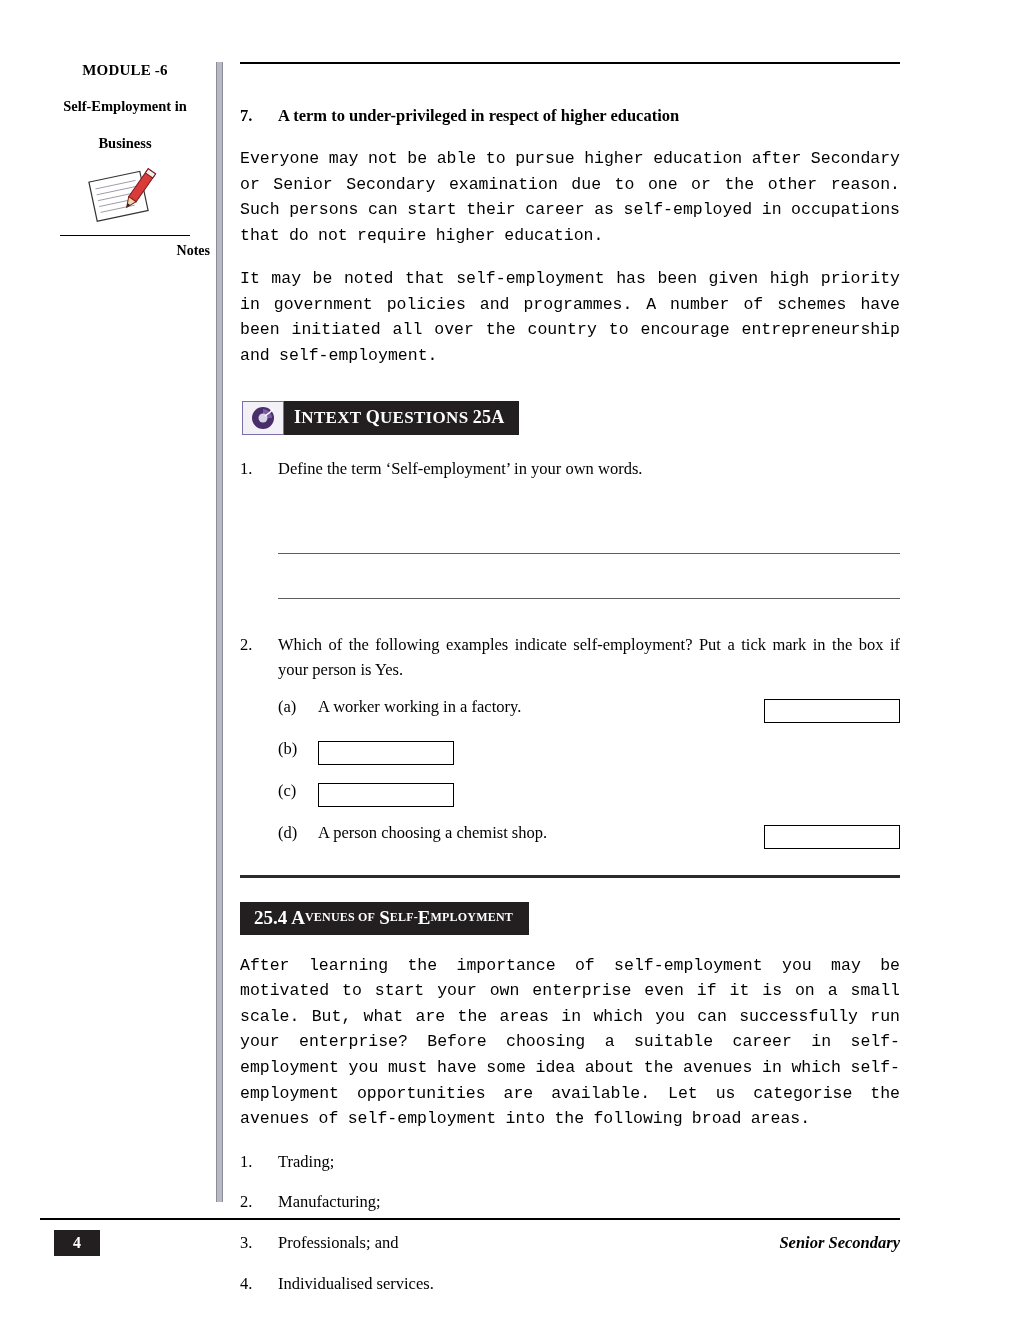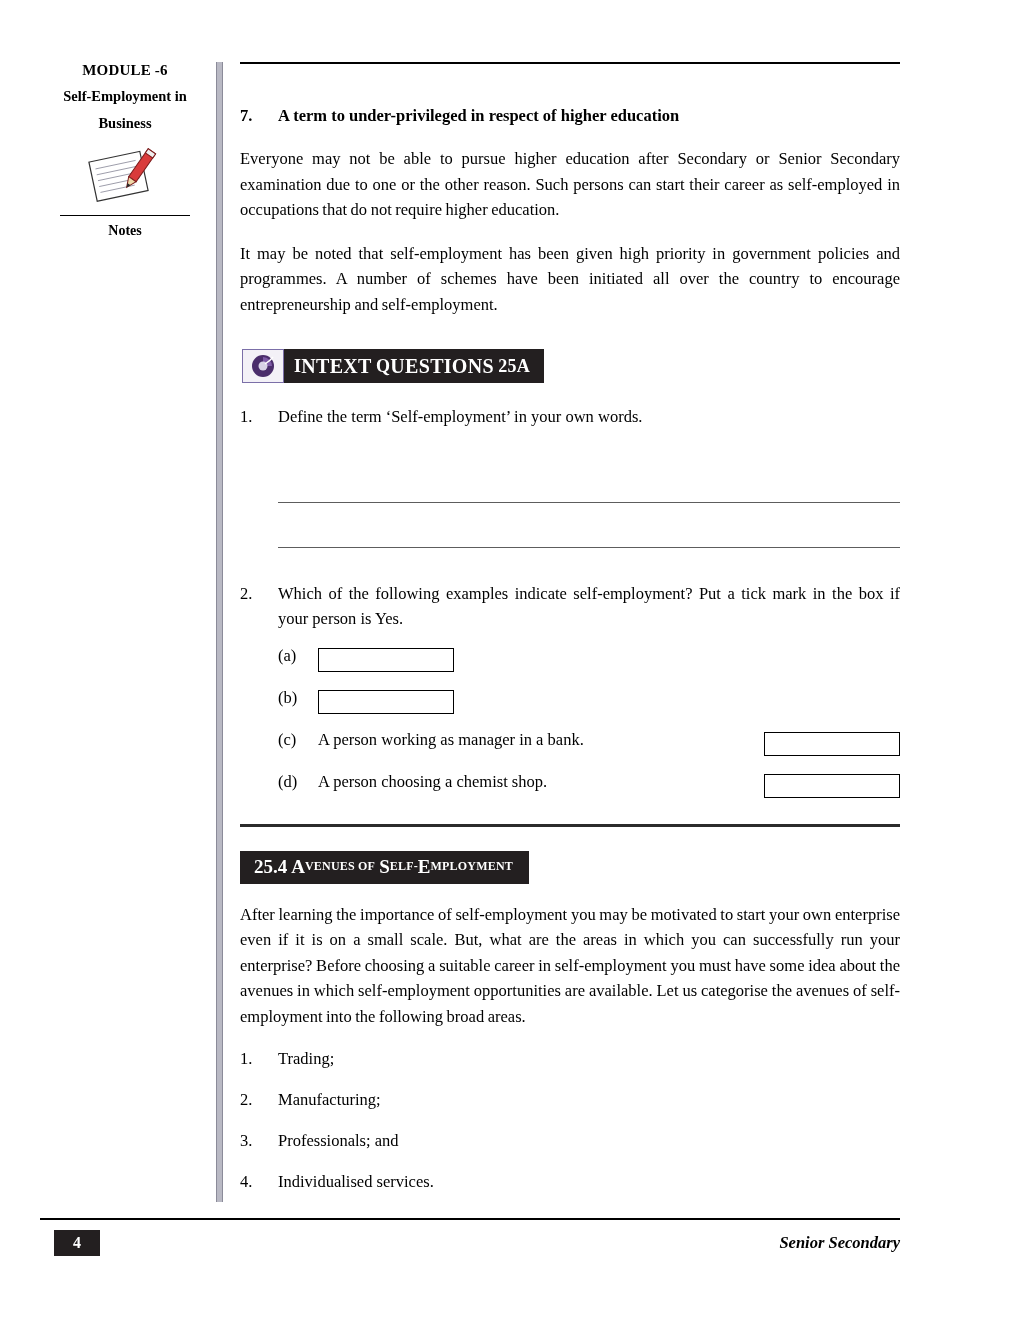--- a/index.html
+++ b/index.html
@@ -32,39 +32,40 @@
   .module-label {
     font-weight: bold;
     font-size: 15px;
     letter-spacing: 0.2px;
     line-height: 1.35;
   }
   .module-sub {
     font-weight: bold;
     font-size: 14.5px;
     line-height: 1.35;
-    margin-top: 7px;
+    margin-top: 17px;
   }
   .notes-icon {
     margin: 14px auto 0 auto;
     width: 100px;
     height: 62px;
     position: relative;
   }
   .notes-icon svg { display:block; }
   .sidebar-rule {
     width: 130px;
     height: 1px;
     background: #000;
     margin: 6px auto 0 auto;
   }
   .notes-label {
     font-weight: bold;
     font-size: 14px;
     margin-top: 7px;
+    text-align: right;
   }
 
   
   .vrule {
     position: absolute;
     left: 216px;
     top: 62px;
     width: 5px;
     height: 1140px;
     background: #b9b9c4;
@@ -93,20 +94,21 @@
     margin-bottom: 20px;
   }
   .numbered-head .num { width: 38px; flex: none; }
 
   p.para {
     font-size: 16.5px;
     line-height: 1.55;
     text-align: justify;
     margin: 0 0 18px 0;
     word-spacing: -0.6px;
+    font-family: Liberation Mono, monospace;
   }
 
   
   .intext-wrap {
     display: flex;
     align-items: stretch;
     margin: 32px 0 22px 2px;
     height: 34px;
   }
   .intext-icon {
@@ -122,21 +124,21 @@
   .intext-bar {
     background: #231f20;
     color: #ffffff;
     display: flex;
     align-items: center;
     padding: 0 14px 0 10px;
     font-weight: bold;
     letter-spacing: 0.3px;
   }
   .intext-bar .t-big { font-size: 18px; }
-  .intext-bar .t-sm { font-size: 20px; }
+  .intext-bar .t-sm { font-size: 17px; }
 
   .q-item {
     display: flex;
     font-size: 16.5px;
     line-height: 1.5;
     margin-bottom: 14px;
   }
   .q-item .q-num { width: 38px; flex: none; }
   .q-item .q-text { flex: 1; text-align: justify; }
 
@@ -296,29 +298,29 @@
       <div class="answer-line"></div>
     </div>
 
     <div class="q-item">
       <span class="q-num">2.</span>
       <span class="q-text">Which of the following examples indicate self-employment? Put a tick mark in the box  if your person is Yes.</span>
     </div>
 
     <div class="opt-row">
       <span class="opt-label">(a)</span>
+      <span class="opt-text">A worker working in a factory.</span>
       <span class="opt-box"></span>
     </div>
     <div class="opt-row">
       <span class="opt-label">(b)</span>
       <span class="opt-box"></span>
     </div>
     <div class="opt-row">
       <span class="opt-label">(c)</span>
-      <span class="opt-text">A person working as manager in a bank.</span>
       <span class="opt-box"></span>
     </div>
     <div class="opt-row">
       <span class="opt-label">(d)</span>
       <span class="opt-text">A person choosing a chemist shop.</span>
       <span class="opt-box"></span>
     </div>
 
     <div class="thick-rule"></div>
 

